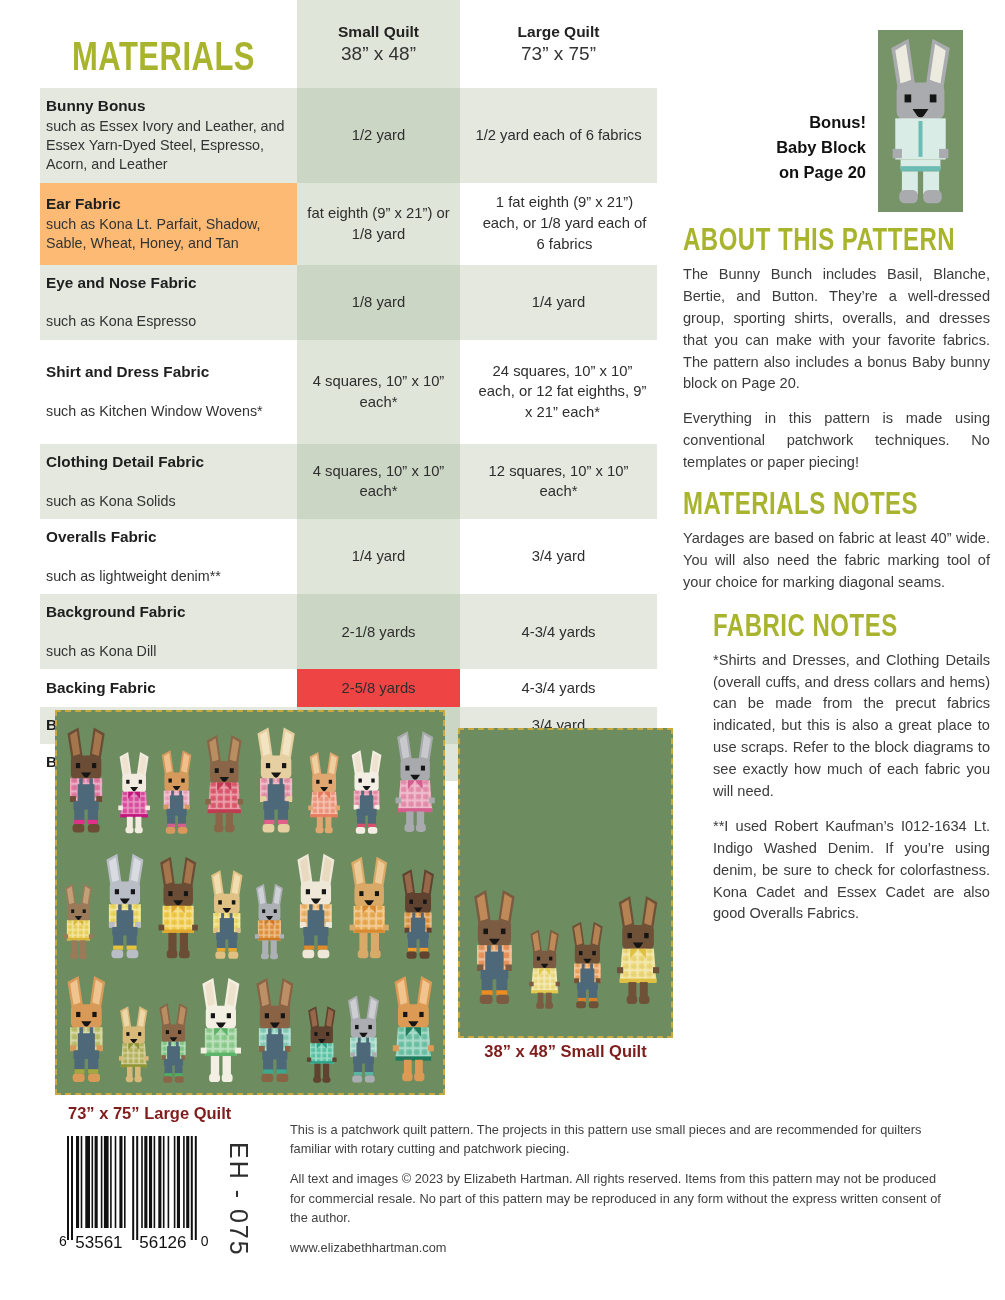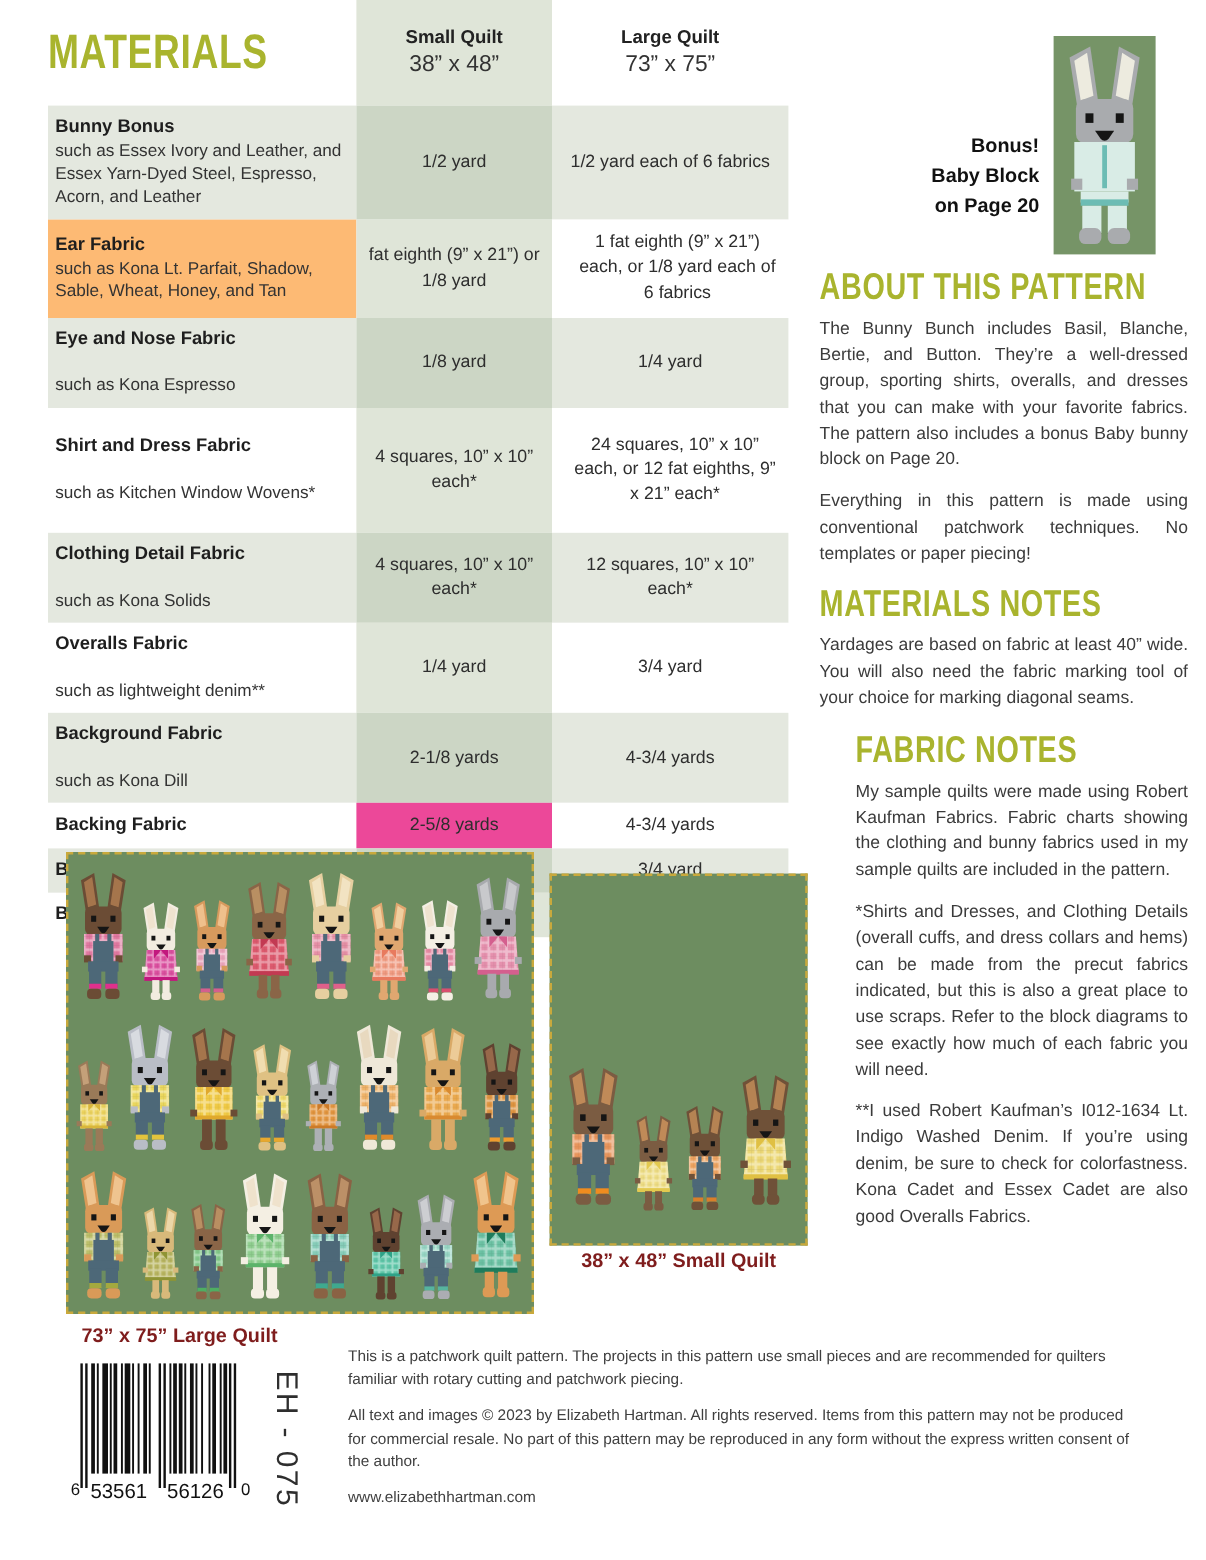--- a/index.html
+++ b/index.html
@@ -59,21 +59,21 @@
 <svg width="0" height="0" style="position:absolute" aria-hidden="true">
   <defs>
     <pattern id="plaid" width="9" height="9" patternUnits="userSpaceOnUse">
       <path d="M0 4.5 H9 M4.5 0 V9" stroke="rgba(255,255,255,0.4)" stroke-width="2.6"></path>
       <path d="M0 0 H9 M0 0 V9" stroke="rgba(0,0,0,0.07)" stroke-width="1.2"></path>
     </pattern>
   </defs>
 </svg>
 
 <div id="materials-table" class="abs">
-  <div class="mt-cell mt-head" style="justify-content:flex-start;padding-top:26px;">
+  <div class="mt-cell mt-head" style="justify-content:center;padding-top:26px;margin-left:32px;">
     <div class="big-heading title-heading">MATERIALS</div>
   </div>
   <div class="mt-cell mt-head" style="background:#dfe5d8;">
     <div class="hname">Small Quilt</div>
     <div class="hsize">38” x 48”</div>
   </div>
   <div class="mt-cell mt-head">
     <div class="hname">Large Quilt</div>
     <div class="hsize">73” x 75”</div>
   </div>
@@ -121,21 +121,21 @@
     <div class="mt-cell c-label" style="background: rgb(228, 232, 223); min-height: 58px;">
       <b>Background Fabric</b>
       <br>
       <span>such as Kona Dill</span>
     </div>
     <div class="mt-cell c-val" style="background: rgb(204, 214, 197);">2-1/8 yards</div>
     <div class="mt-cell c-val" style="background: rgb(228, 232, 223);">4-3/4 yards</div>
     <div class="mt-cell c-label" style="background: rgb(255, 255, 255); min-height: 38px;">
       <b>Backing Fabric</b>
     </div>
-    <div class="mt-cell c-val" style="background: #ec4899;">2-5/8 yards</div>
+    <div class="mt-cell c-val" style="background: #ef4444;">2-5/8 yards</div>
     <div class="mt-cell c-val" style="background: rgb(255, 255, 255);">4-3/4 yards</div>
     <div class="mt-cell c-label" style="background: rgb(228, 232, 223); min-height: 36px;">
       <b>Binding Fabric</b>
     </div>
     <div class="mt-cell c-val" style="background: rgb(204, 214, 197);">1/2 yard</div>
     <div class="mt-cell c-val" style="background: rgb(228, 232, 223);">3/4 yard</div>
     <div class="mt-cell c-label" style="background: rgb(255, 255, 255); min-height: 36px;">
       <b>Batting</b>
     </div>
     <div class="mt-cell c-val" style="background: rgb(223, 229, 216);">42” x 52”</div>
@@ -180,21 +180,20 @@
     </div>
 
   <div class="big-heading sec-head" style="margin-top:16px;">MATERIALS NOTES</div>
   <div id="materials-notes-paras">
       <p>Yardages are based on fabric at least 40” wide. You will also need the fabric marking tool of your choice for marking diagonal seams.</p>
     </div>
 
   <div id="fabric-notes">
     <div class="big-heading sec-head">FABRIC NOTES</div>
     <div id="fabric-notes-paras">
-        <p>My sample quilts were made using Robert Kaufman Fabrics. Fabric charts showing the clothing and bunny fabrics used in my sample quilts are included in the pattern.</p>
         <p>*Shirts and Dresses, and Clothing Details (overall cuffs, and dress collars and hems) can be made from the precut fabrics indicated, but this is also a great place to use scraps. Refer to the block diagrams to see exactly how much of each fabric you will need.</p>
         <p>**I used Robert Kaufman’s I012-1634 Lt. Indigo Washed Denim. If you’re using denim, be sure to check for colorfastness. Kona Cadet and Essex Cadet are also good Overalls Fabrics.</p>
       </div>
   </div>
 </div>
 
 <div id="large-quilt" class="abs quilt">
     <div class="quilt-row">
       <svg viewBox="0 0 64 126" height="118">
         <polygon points="10,8 23,1 28,36 15,40" fill="#6b4c35"></polygon>

